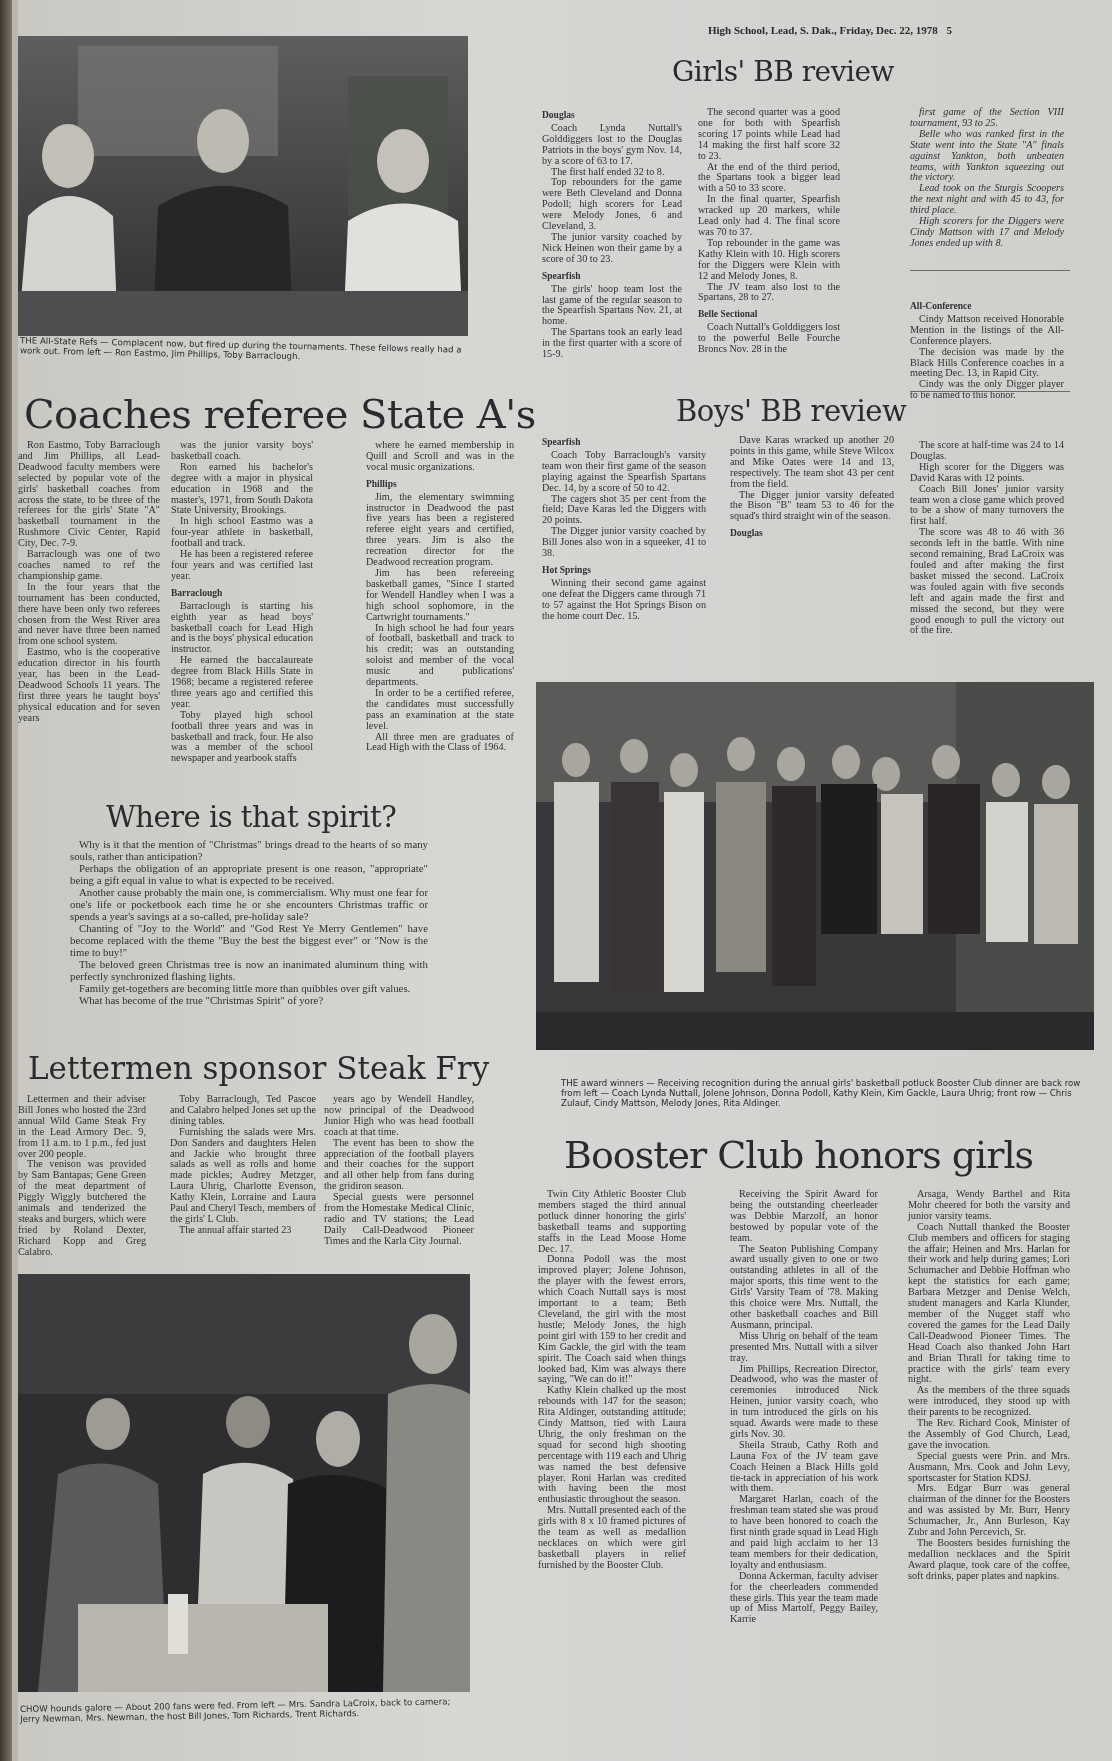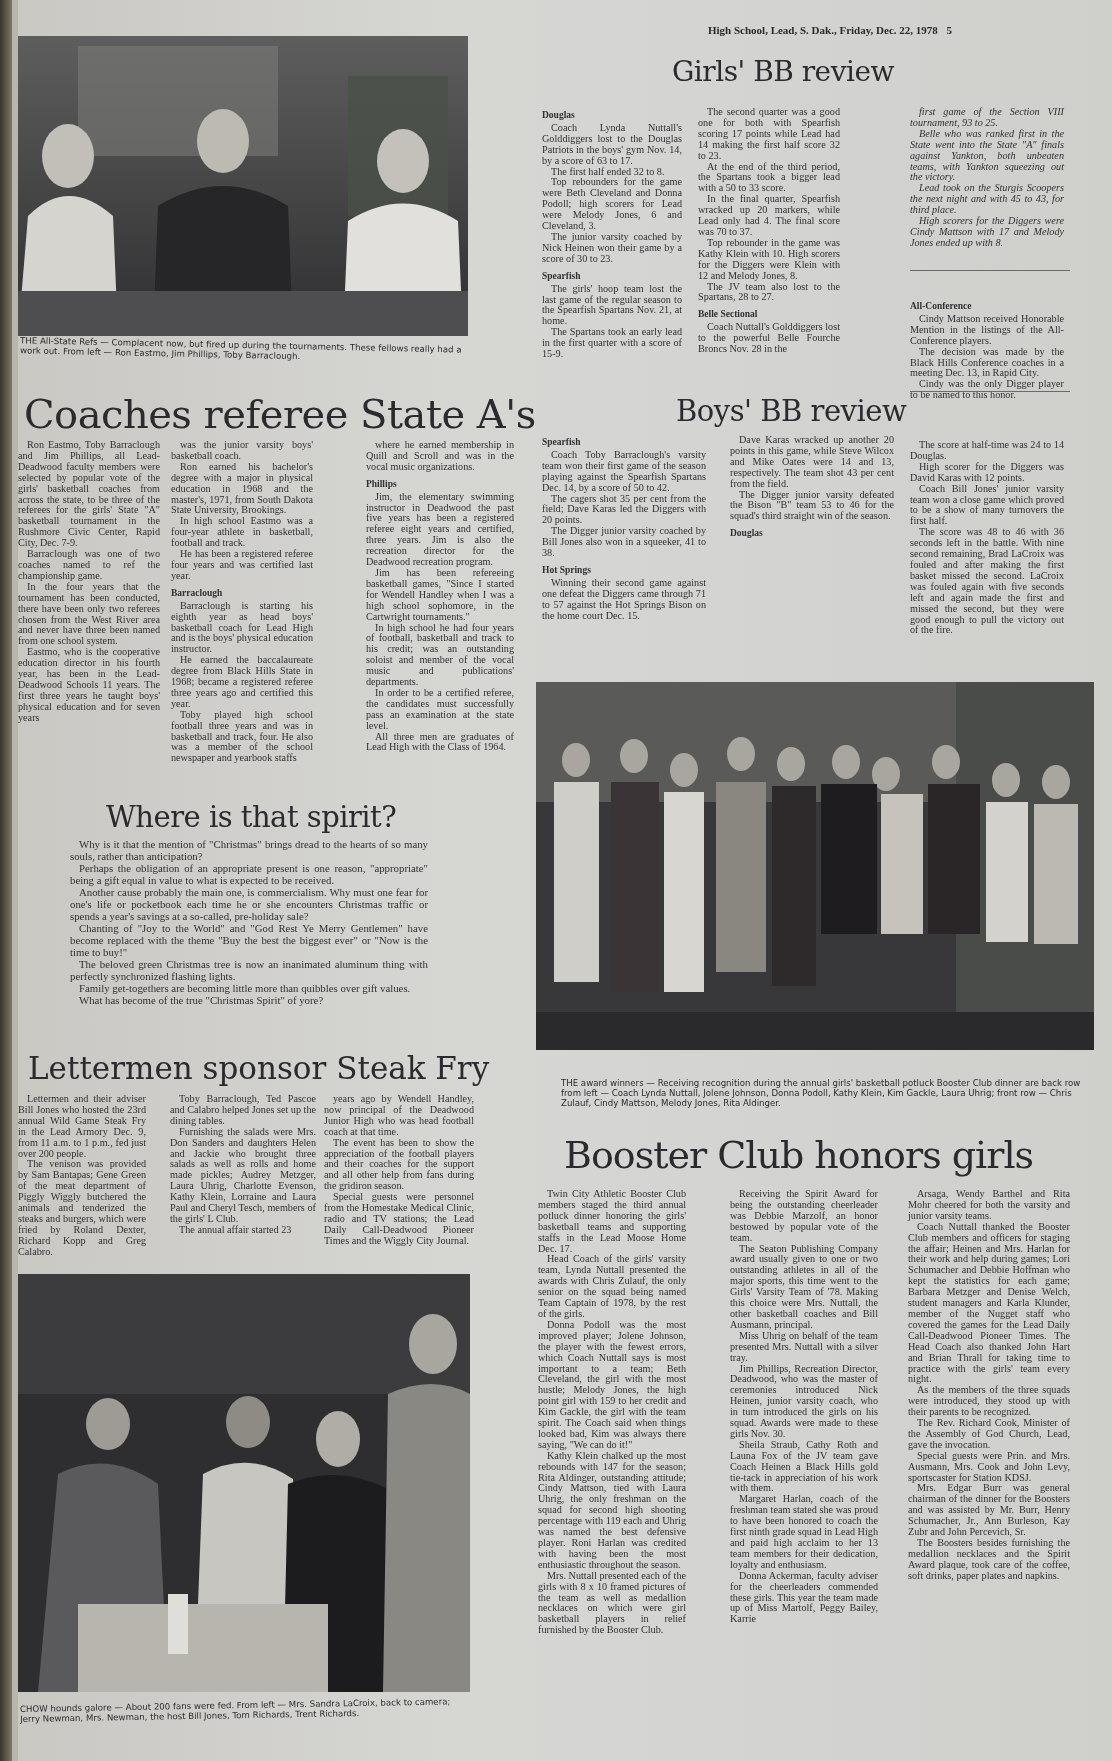--- a/index.html
+++ b/index.html
@@ -127,21 +127,21 @@
       <p class="">The venison was provided by Sam Bantapas; Gene Green of the meat department of Piggly Wiggly butchered the animals and tenderized the steaks and burgers, which were fried by Roland Dexter, Richard Kopp and Greg Calabro.</p>
     </div>
   <div class="abs col" style="left:152px; top:1094px; width:146px;">
       <p class="">Toby Barraclough, Ted Pascoe and Calabro helped Jones set up the dining tables.</p>
       <p class="">Furnishing the salads were Mrs. Don Sanders and daughters Helen and Jackie who brought three salads as well as rolls and home made pickles; Audrey Metzger, Laura Uhrig, Charlotte Evenson, Kathy Klein, Lorraine and Laura Paul and Cheryl Tesch, members of the girls' L Club.</p>
       <p class="">The annual affair started 23</p>
     </div>
   <div class="abs col" style="left:306px; top:1094px; width:150px;">
       <p class="">years ago by Wendell Handley, now principal of the Deadwood Junior High who was head football coach at that time.</p>
       <p class="">The event has been to show the appreciation of the football players and their coaches for the support and all other help from fans during the gridiron season.</p>
-      <p class="">Special guests were personnel from the Homestake Medical Clinic, radio and TV stations; the Lead Daily Call-Deadwood Pioneer Times and the Wiggly City Journal.</p>
+      <p class="">Special guests were personnel from the Homestake Medical Clinic, radio and TV stations; the Lead Daily Call-Deadwood Pioneer Times and the Karla City Journal.</p>
     </div>
 
   <div class="abs photo" style="left:0px; top:1274px; width:452px; height:418px;">
     <svg width="452" height="418" viewBox="0 0 452 418">
       <rect width="452" height="418" fill="#2e2e30"></rect>
       <rect x="0" y="0" width="452" height="120" fill="#3c3c3e"></rect>
       <ellipse cx="90" cy="150" rx="22" ry="26" fill="#9e9b94"></ellipse>
       <path d="M40 200 Q90 175 140 210 L150 418 L20 418 Z" fill="#5a5a5c"></path>
       <ellipse cx="230" cy="148" rx="22" ry="26" fill="#8e8b84"></ellipse>
       <path d="M185 200 Q230 175 275 205 L285 330 L180 330 Z" fill="#c8c6c0"></path>
@@ -239,21 +239,20 @@
       <rect x="450" y="120" width="42" height="140" fill="#d4d2cc"></rect>
       <rect x="498" y="122" width="44" height="140" fill="#bcb9b2"></rect>
       <rect x="0" y="330" width="558" height="38" fill="#2a2a2c"></rect>
     </svg>
   </div>
   <div class="abs caption" style="left:543px; top:1078px; width:520px;">THE award winners — Receiving recognition during the annual girls' basketball potluck Booster Club dinner are back row from left — Coach Lynda Nuttall, Jolene Johnson, Donna Podoll, Kathy Klein, Kim Gackle, Laura Uhrig; front row — Chris Zulauf, Cindy Mattson, Melody Jones, Rita Aldinger.</div>
 
   <div class="abs head" style="left:546px; top:1133px; font-size:38px; letter-spacing:-1px;">Booster Club honors girls</div>
   <div class="abs col" style="left:520px; top:1189px; width:148px;">
       <p class="">Twin City Athletic Booster Club members staged the third annual potluck dinner honoring the girls' basketball teams and supporting staffs in the Lead Moose Home Dec. 17.</p>
-      <p class="">Head Coach of the girls' varsity team, Lynda Nuttall presented the awards with Chris Zulauf, the only senior on the squad being named Team Captain of 1978, by the rest of the girls.</p>
       <p class="">Donna Podoll was the most improved player; Jolene Johnson, the player with the fewest errors, which Coach Nuttall says is most important to a team; Beth Cleveland, the girl with the most hustle; Melody Jones, the high point girl with 159 to her credit and Kim Gackle, the girl with the team spirit. The Coach said when things looked bad, Kim was always there saying, "We can do it!"</p>
       <p class="">Kathy Klein chalked up the most rebounds with 147 for the season; Rita Aldinger, outstanding attitude; Cindy Mattson, tied with Laura Uhrig, the only freshman on the squad for second high shooting percentage with 119 each and Uhrig was named the best defensive player. Roni Harlan was credited with having been the most enthusiastic throughout the season.</p>
       <p class="">Mrs. Nuttall presented each of the girls with 8 x 10 framed pictures of the team as well as medallion necklaces on which were girl basketball players in relief furnished by the Booster Club.</p>
     </div>
   <div class="abs col" style="left:712px; top:1189px; width:148px;">
       <p class="">Receiving the Spirit Award for being the outstanding cheerleader was Debbie Marzolf, an honor bestowed by popular vote of the team.</p>
       <p class="">The Seaton Publishing Company award usually given to one or two outstanding athletes in all of the major sports, this time went to the Girls' Varsity Team of '78. Making this choice were Mrs. Nuttall, the other basketball coaches and Bill Ausmann, principal.</p>
       <p class="">Miss Uhrig on behalf of the team presented Mrs. Nuttall with a silver tray.</p>
       <p class="">Jim Phillips, Recreation Director, Deadwood, who was the master of ceremonies introduced Nick Heinen, junior varsity coach, who in turn introduced the girls on his squad. Awards were made to these girls Nov. 30.</p>
       <p class="">Sheila Straub, Cathy Roth and Launa Fox of the JV team gave Coach Heinen a Black Hills gold tie-tack in appreciation of his work with them.</p>

